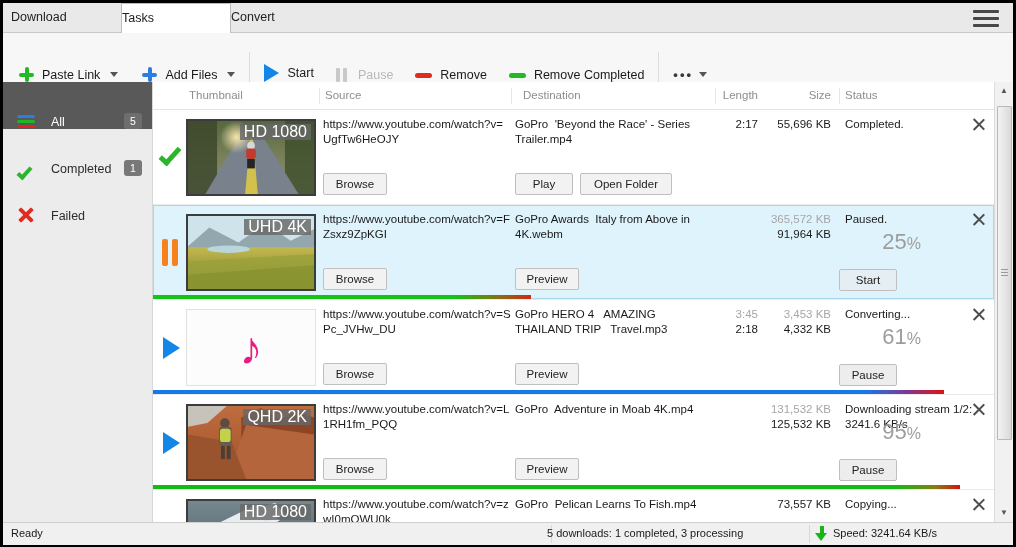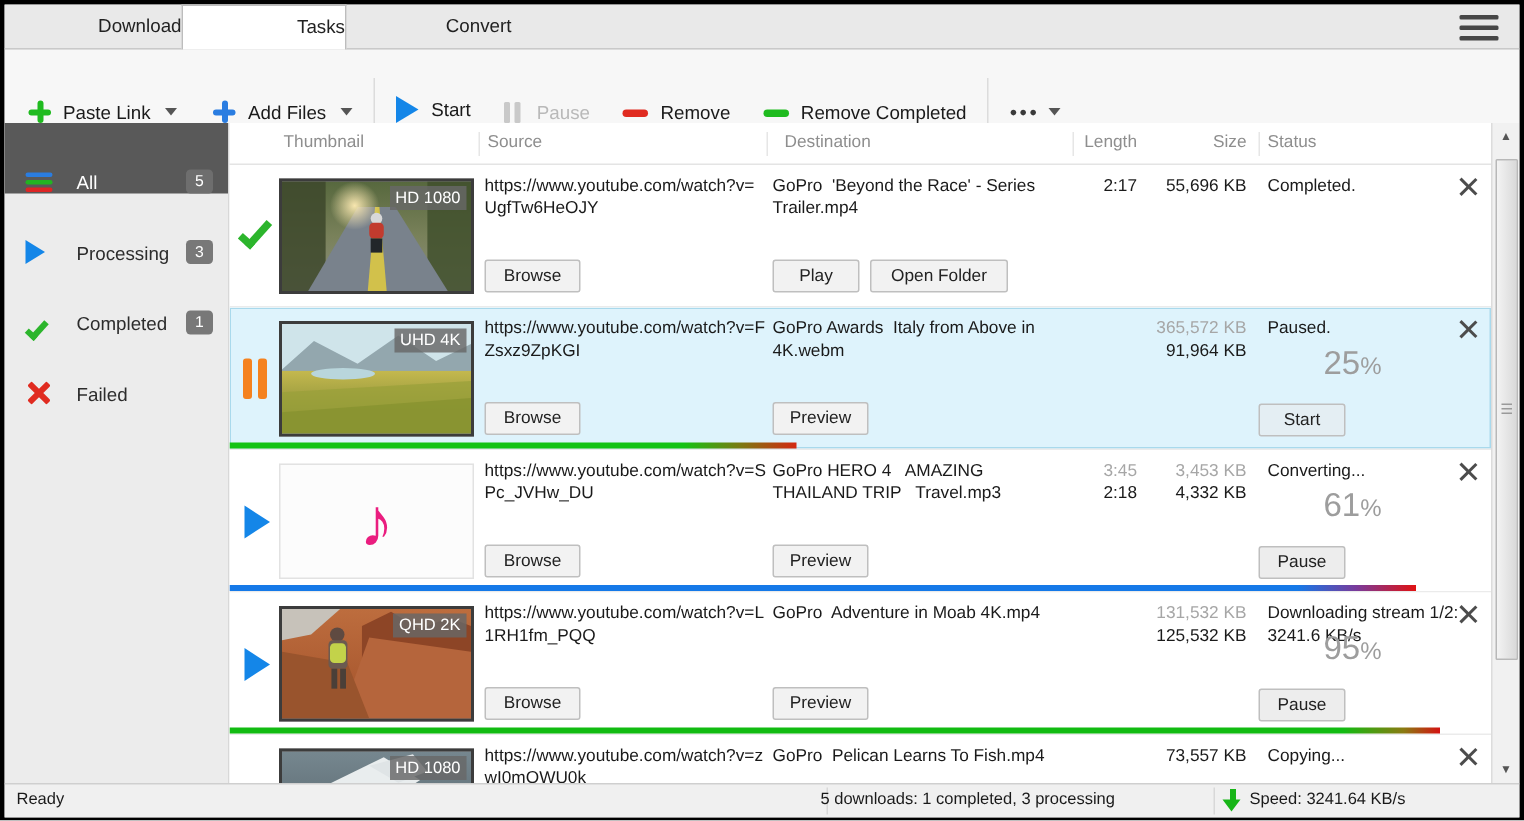--- a/index.html
+++ b/index.html
@@ -2,21 +2,21 @@
 <html><head>
 <meta charset="utf-8">
 <style>
   * { margin:0; padding:0; box-sizing:border-box; font-family:"Liberation Sans", sans-serif; }
   html,body { width:1016px; height:547px; }
   #frame { position:relative; width:1016px; height:547px; background:#000; }
   #win { position:absolute; left:3px; right:3px; top:3px; bottom:2px; background:#f0f0f0; display:flex; flex-direction:column; overflow:hidden; }
 
   
   .tabbar { position:relative; height:30px; background:#e9e9e9; border-bottom:1px solid #c9c9c9; display:flex; padding-left:8px; flex:none; }
-  .tab { width:110px; text-align:right; line-height:29px; font-size:12.5px; color:#222; cursor:default; }
+  .tab { width:110px; text-align:left; line-height:29px; font-size:12.5px; color:#222; cursor:default; }
   .tab.active { background:#fff; border:1px solid #bdbdbd; border-bottom:none; height:30px; margin-bottom:-1px; position:relative; z-index:2; }
   .hamburger { position:absolute; right:14px; top:7px; width:26px; height:17px; display:flex; flex-direction:column; justify-content:space-between; cursor:pointer; }
   .hamburger i { display:block; height:3px; background:#474747; border-radius:1px; }
 
   
   .toolbar { height:49px; background:#f7f7f7; display:flex; align-items:flex-end; padding-left:16px; font-size:12.5px; color:#1a1a1a; flex:none; }
   .tbg { display:flex; align-items:center; cursor:pointer; }
   .tbg .lbl { margin-left:8px; }
   .caret { width:0; height:0; border-left:4px solid transparent; border-right:4px solid transparent; border-top:5px solid #555; margin-left:10px; }
   .plus { position:relative; width:15px; height:15px; flex:none; }
@@ -57,21 +57,21 @@
   .state-icon { position:absolute; left:0; top:0; width:33px; height:95px; display:flex; align-items:center; justify-content:center; }
   .big-check { width:22px; height:11px; border-left:5px solid #2cb52c; border-bottom:5px solid #2cb52c; transform:rotate(-48deg); margin-top:-6px; }
   .big-pause { display:flex; }
   .big-pause i { display:block; width:6px; height:27px; background:#f5821f; border-radius:2px; margin:0 2px; }
   .big-play { width:0; height:0; border-left:17px solid #1486e8; border-top:11px solid transparent; border-bottom:11px solid transparent; margin-left:4px; }
 
   .thumb { position:absolute; left:33px; top:9px; width:130px; height:77px; border:2px solid #3c3c3c; background:#888; }
   .thumb svg { display:block; width:100%; height:100%; }
   .thumb.light { border:1px solid #e2e2e2; background:#fcfcfc; display:flex; align-items:center; justify-content:center; }
   .note { color:#ea1d7f; font-size:46px; line-height:1; }
-  .badge-q { position:absolute; top:3px; right:3px; background:rgba(104,104,104,.82); color:#fff; font-size:11px; line-height:16px; padding:0 4px; }
+  .badge-q { position:absolute; top:3px; right:3px; background:rgba(104,104,104,.82); color:#fff; font-size:16px; line-height:16px; padding:0 4px; }
 
   .src { position:absolute; left:170px; top:7px; width:188px; font-size:11.5px; color:#1a1a1a; line-height:15px; word-break:break-all; }
   .dest { position:absolute; left:362px; top:7px; width:196px; font-size:11.5px; color:#1a1a1a; line-height:15px; white-space:pre-wrap; }
   .btn { position:absolute; background:#f2f2f2; border:1px solid #bfbfbf; border-radius:2px; font-size:11.5px; color:#222; text-align:center; height:22px; line-height:20px; cursor:pointer; padding:0; }
   .browse-btn { left:170px; bottom:9px; width:64px; }
   .dest-btn1 { left:362px; bottom:9px; width:58px; }
   .dest-btn2 { left:427px; bottom:9px; width:92px; }
   .action-btn { left:686px; bottom:8px; width:58px; background:#ededed; }
   .row.selected .action-btn { background:#e4eef3; }
 
@@ -163,27 +163,20 @@
 
     <div class="sidebar">
       <div class="side-item active">
         <span class="side-ic bars3">
           <i style="background:#2a7de1"></i>
               <i style="background:#22b422"></i>
               <i style="background:#dd2525"></i>
         </span>
         <span>All</span>
         <span class="side-badge">5</span>
-      </div>
-      <div class="side-item">
-        <span class="side-ic">
-              <span class="sm-play"></span>
-            </span>
-        <span>Processing</span>
-        <span class="side-badge">3</span>
       </div>
       <div class="side-item">
         <span class="side-ic">
               <span class="sm-check"></span>
             </span>
         <span>Completed</span>
         <span class="side-badge">1</span>
       </div>
       <div class="side-item">
         <span class="side-ic">

